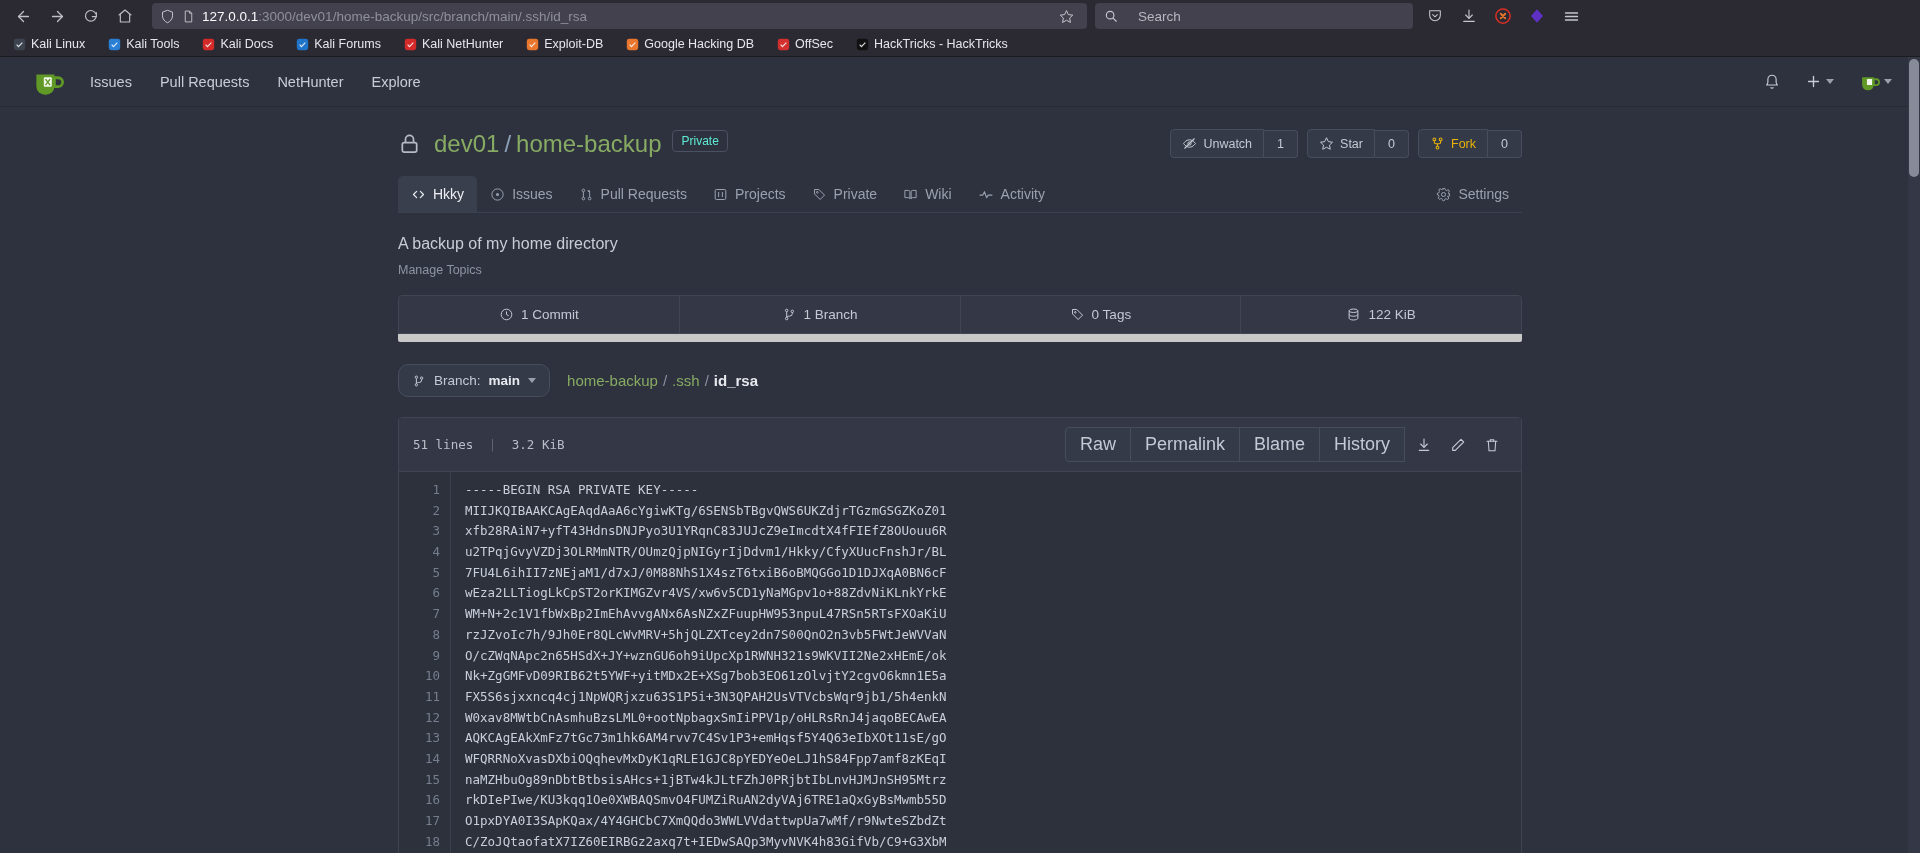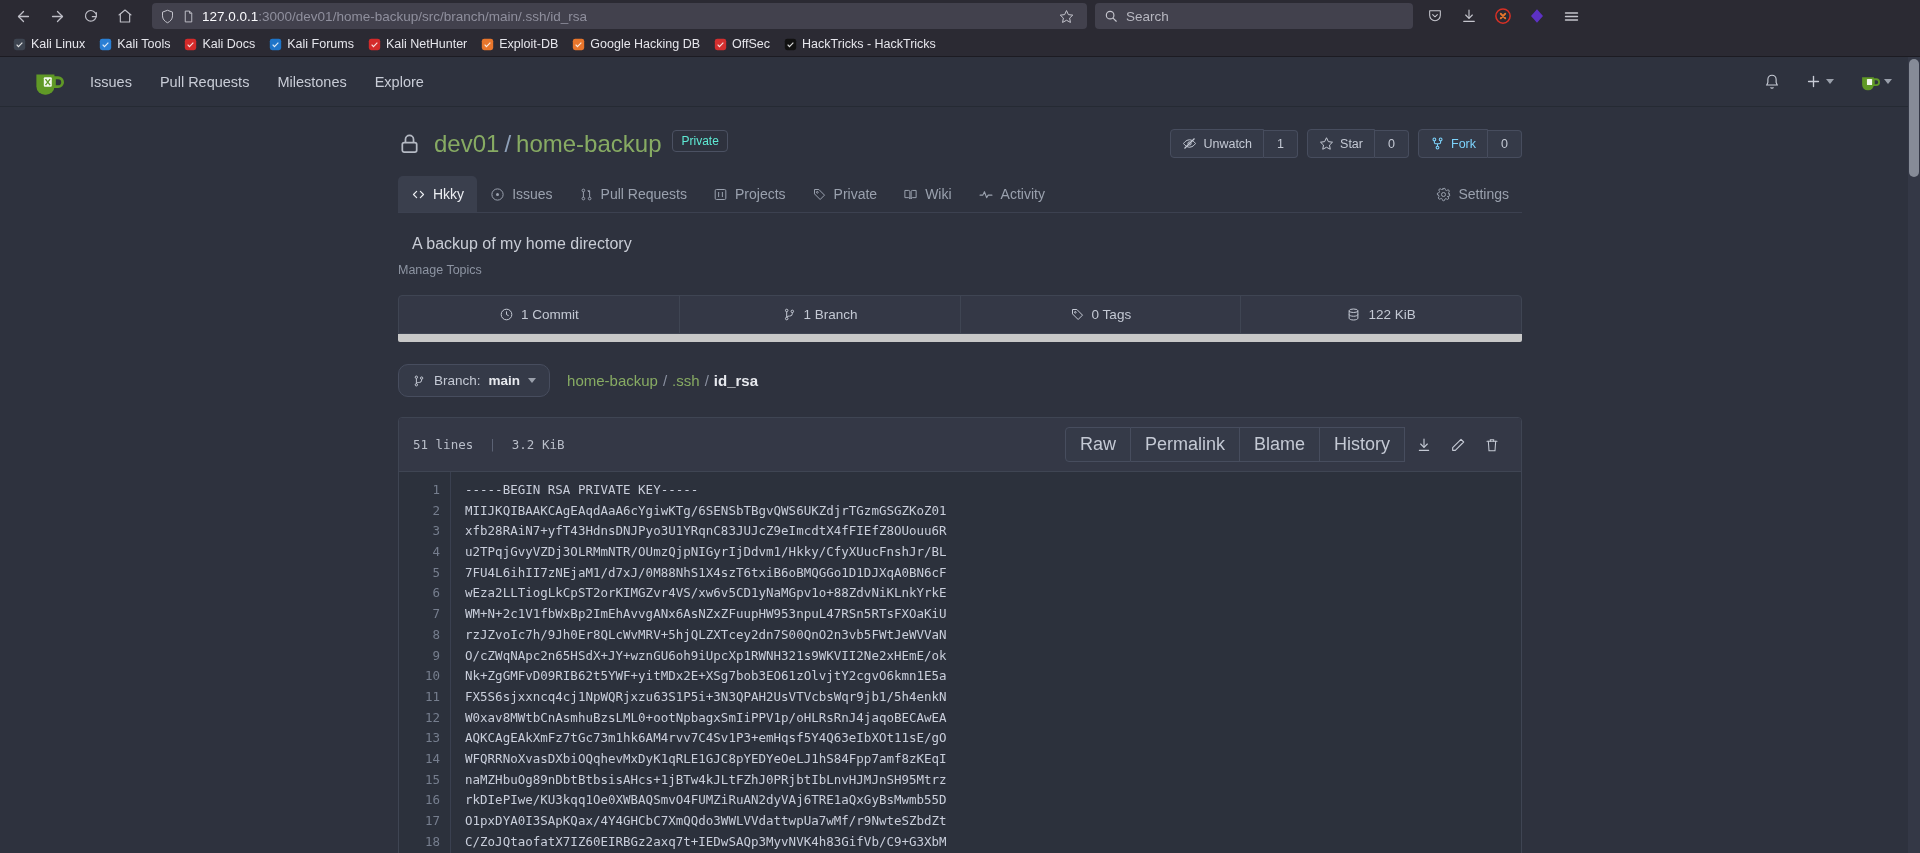--- a/index.html
+++ b/index.html
@@ -31,30 +31,30 @@
   .url-text {
     flex: 1; font-size: 13.5px; color: #fbfbfe;
     white-space: nowrap; overflow: hidden;
     font-family: "Liberation Sans", sans-serif;
   }
   .url-text .dim { color: #8f8f9d; }
   .star-btn { color: #c5c5cd; width: 26px; display:flex; align-items:center; justify-content:center;}
   .searchbar {
     width: 318px; height: 26px; background: #42414d;
     border-radius: 4px; display: flex; align-items: center;
-    padding: 0 9px; gap: 8px; margin-right: 6px;
+    padding: 0 9px; gap: 20px; margin-right: 6px;
   }
   .searchbar .ph { color: #b7b7c0; font-size: 13.5px; }
   .tb-icons { display: flex; align-items: center; gap: 2px; }
   .tb-icon { width: 32px; height: 28px; display:flex; align-items:center; justify-content:center; color:#c5c5cd; }
 
   
   .bookmarks {
     height: 25px; background: #2b2a33;
-    display: flex; align-items: center; gap: 0; padding-left: 6px;
+    display: flex; align-items: center; gap: 9px; padding-left: 6px;
     border-bottom: 1px solid #1c1b22;
   }
   .bm {
     display: flex; align-items: center; gap: 5px;
     padding: 2px 7px; border-radius: 3px;
     font-size: 12.5px; color: #e6e6ec; white-space: nowrap;
   }
   .bm-ico { width: 13px; height: 13px; flex: none; display:flex; align-items:center; justify-content:center; }
 
   
@@ -87,32 +87,32 @@
     position: relative; top: -3px;
   }
   .repo-actions { margin-left: auto; display: flex; gap: 9px; }
   .btn-group { display: flex; align-items: center; }
   .btn-g {
     border: 1px solid #474d5e; background: #353a48; color: #c4c9d4;
     font-size: 12.5px; padding: 6px 11px; display: flex; align-items: center; gap: 6px;
   }
   .btn-g.left { border-radius: 4px 0 0 4px; }
   .btn-g.right { border-radius: 0 4px 4px 0; border-left: none; min-width: 34px; justify-content: center; }
-  .btn-g.dim { color: #7dd3fc; }
+  .btn-g.dim { color: #eab308; }
 
   .tabs { display: flex; align-items: flex-end; margin-top: 18px; border-bottom: 1px solid #3c4150; }
   .tab {
     display: flex; align-items: center; gap: 7px;
     padding: 10px 13px; font-size: 14px; color: #9aa1ae;
     border-radius: 5px 5px 0 0;
   }
   .tab.active { background: #3a3f4d; color: #eceef2; }
   .tabs .spacer { margin-left: auto; }
 
-  .repo-desc { margin-top: 22px; font-size: 16px; color: #c9cdd6; margin-left: 14px; }
+  .repo-desc { margin-top: 22px; font-size: 16px; color: #c9cdd6; }
   .manage-topics { margin-top: 10px; font-size: 12.5px; color: #8d94a2; }
 
   .stats {
     margin-top: 18px; display: flex;
     border: 1px solid #3f4553; border-radius: 4px 4px 0 0;
     background: #343846;
   }
   .stat {
     flex: 1; display: flex; align-items: center; justify-content: center;
     gap: 7px; padding: 11px 0; font-size: 13.5px; color: #c4c9d4;
@@ -339,21 +339,21 @@
     <div class="gt-logo">
       <svg viewBox="0 0 32 32" width="34" height="34">
         <path d="M6 9h17v11a8 8 0 0 1-8 8h-1a8 8 0 0 1-8-8z" fill="#609926"></path>
         <path d="M23 12h3.5a4.2 4.2 0 0 1 0 8.4H23z" fill="none" stroke="#609926" stroke-width="2.6"></path>
         <rect x="13" y="11.5" width="7.5" height="9" rx="1" fill="#fff" opacity="0.92"></rect>
         <path d="M14.6 13.3l4.3 5.6M18.9 13.3l-4.3 5.6" stroke="#609926" stroke-width="1.3"></path>
       </svg>
     </div>
     <div class="gt-nav-item">Issues</div>
     <div class="gt-nav-item">Pull Requests</div>
-    <div class="gt-nav-item">Milestones</div>
+    <div class="gt-nav-item">NetHunter</div>
     <div class="gt-nav-item">Explore</div>
     <div class="gt-nav-right">
       <div class="gt-icon-btn">
         <svg width="18" height="18" viewBox="0 0 24 24" fill="none" stroke="currentColor" stroke-width="1.5">
             <path d="M12 3a5.5 5.5 0 0 0-5.5 5.5v4L5 16h14l-1.5-3.5v-4A5.5 5.5 0 0 0 12 3z"></path>
             <path d="M10.2 19a1.9 1.9 0 0 0 3.6 0"></path>
           </svg>
       </div>
       <div class="gt-icon-btn">
         <svg width="17" height="17" viewBox="0 0 24 24" stroke="currentColor" stroke-width="1.9" stroke-linecap="round">

